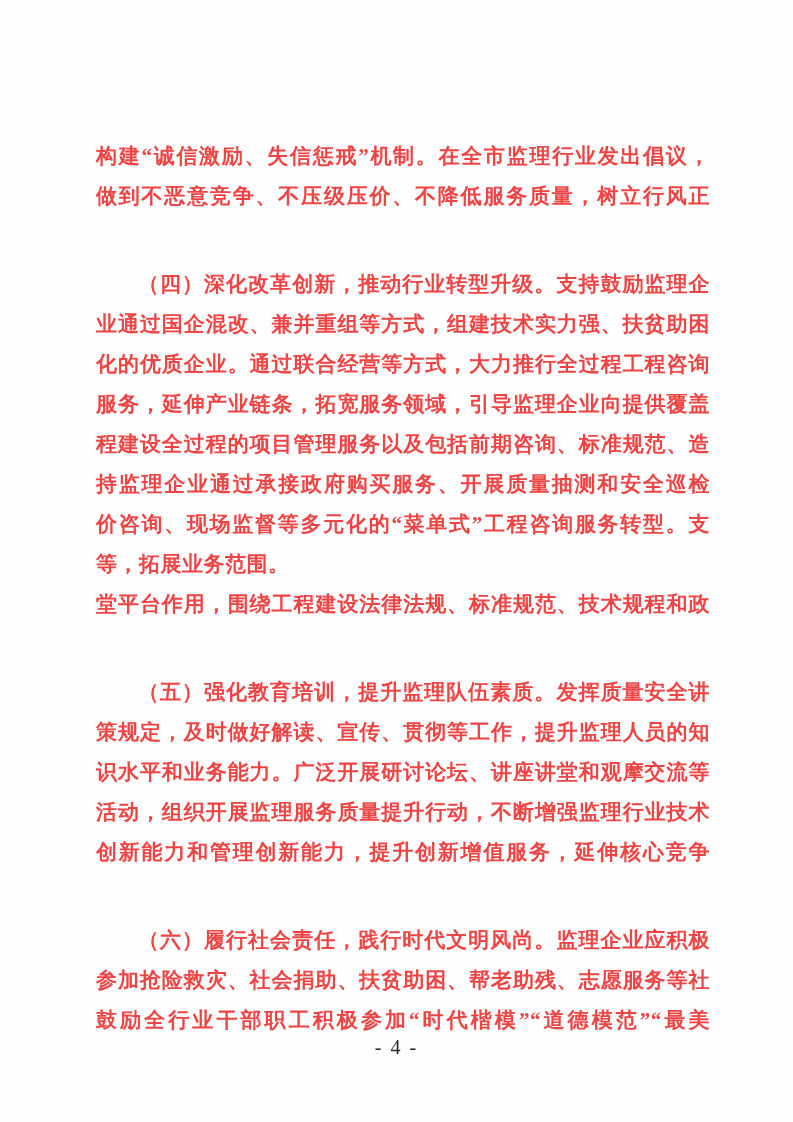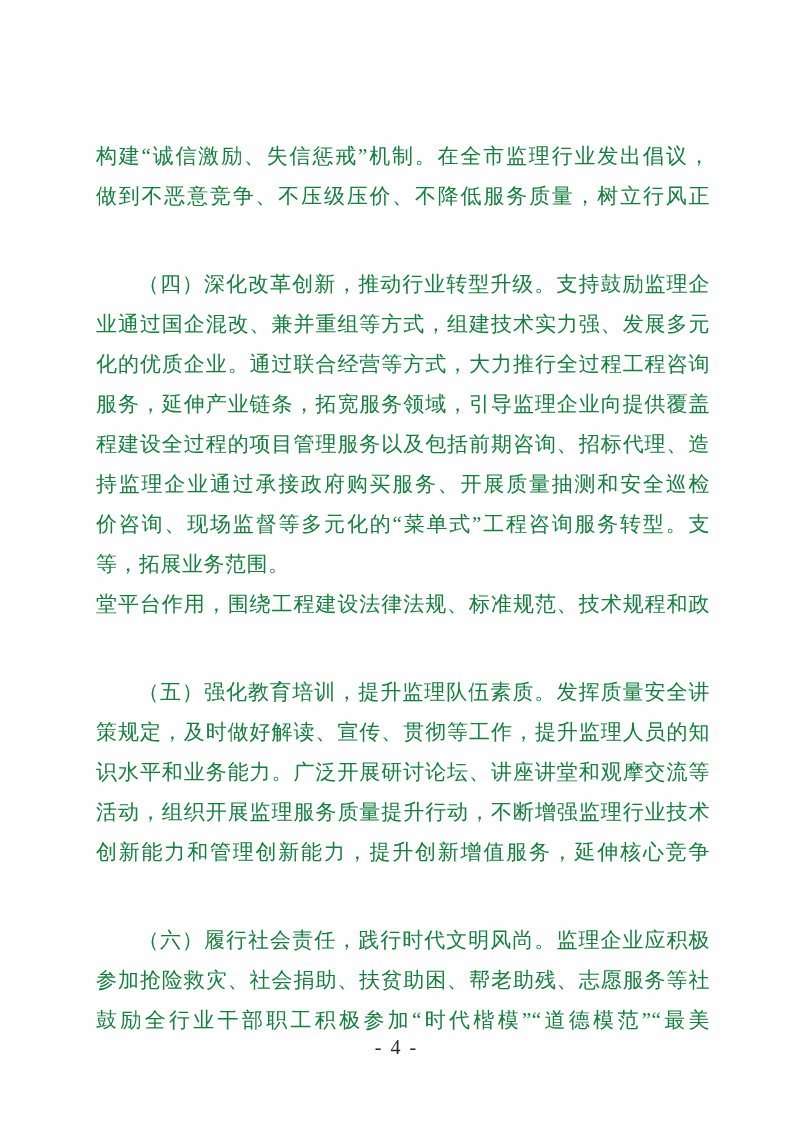--- a/index.html
+++ b/index.html
@@ -16,21 +16,22 @@
     width: 793px;
     height: 1122px;
     background: #fefefe;
     overflow: hidden;
   }
   .content {
     position: absolute;
     left: 96px;
     top: 136px;
     width: 614px;
-    color: #15803d;
+    color: #ef4444;
+    font-weight: bold;
   }
   .line {
     font-size: 21px;
     line-height: 40px;
     height: 40px;
     overflow: hidden;
     white-space: normal;
     text-align: justify;
     text-align-last: justify;
     -moz-text-align-last: justify;
@@ -60,24 +61,24 @@
 
   <div class="content">
 
     <div>
       <div class="line">构建“诚信激励、失信惩戒”机制。在全市监理行业发出倡议，</div>
       <div class="line">做到不恶意竞争、不压级压价、不降低服务质量，树立行风正气。</div>
     </div>
 
     <div>
       <div class="line indent">（四）深化改革创新，推动行业转型升级。支持鼓励监理企</div>
-      <div class="line">业通过国企混改、兼并重组等方式，组建技术实力强、发展多元</div>
+      <div class="line">业通过国企混改、兼并重组等方式，组建技术实力强、扶贫助困</div>
       <div class="line">化的优质企业。通过联合经营等方式，大力推行全过程工程咨询</div>
       <div class="line">服务，延伸产业链条，拓宽服务领域，引导监理企业向提供覆盖工</div>
-      <div class="line">程建设全过程的项目管理服务以及包括前期咨询、招标代理、造</div>
+      <div class="line">程建设全过程的项目管理服务以及包括前期咨询、标准规范、造</div>
       <div class="line">持监理企业通过承接政府购买服务、开展质量抽测和安全巡检</div>
       <div class="line">价咨询、现场监督等多元化的“菜单式”工程咨询服务转型。支</div>
       <div class="line short">等，拓展业务范围。</div>
     </div>
 
     <div>
       <div class="line">堂平台作用，围绕工程建设法律法规、标准规范、技术规程和政</div>
       <div class="line indent">（五）强化教育培训，提升监理队伍素质。发挥质量安全讲</div>
       <div class="line">策规定，及时做好解读、宣传、贯彻等工作，提升监理人员的知</div>
       <div class="line">识水平和业务能力。广泛开展研讨论坛、讲座讲堂和观摩交流等</div>

